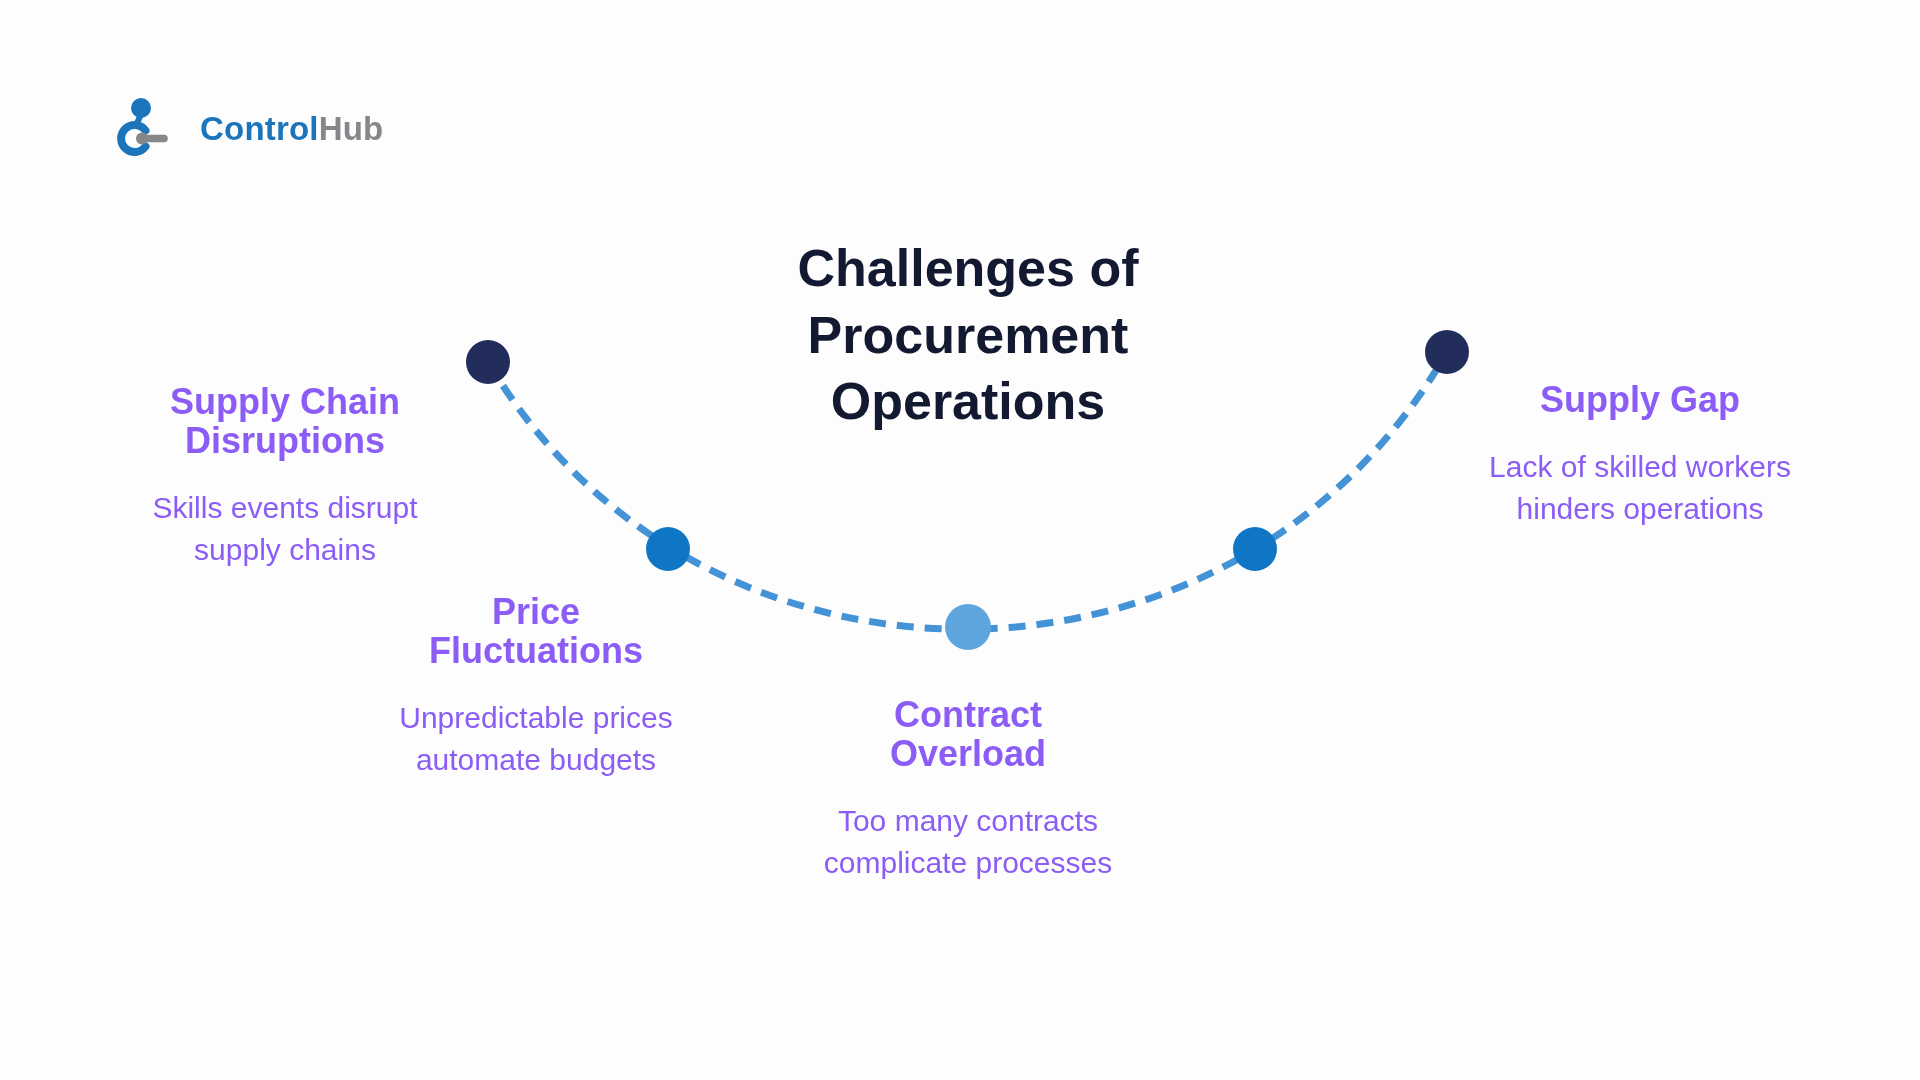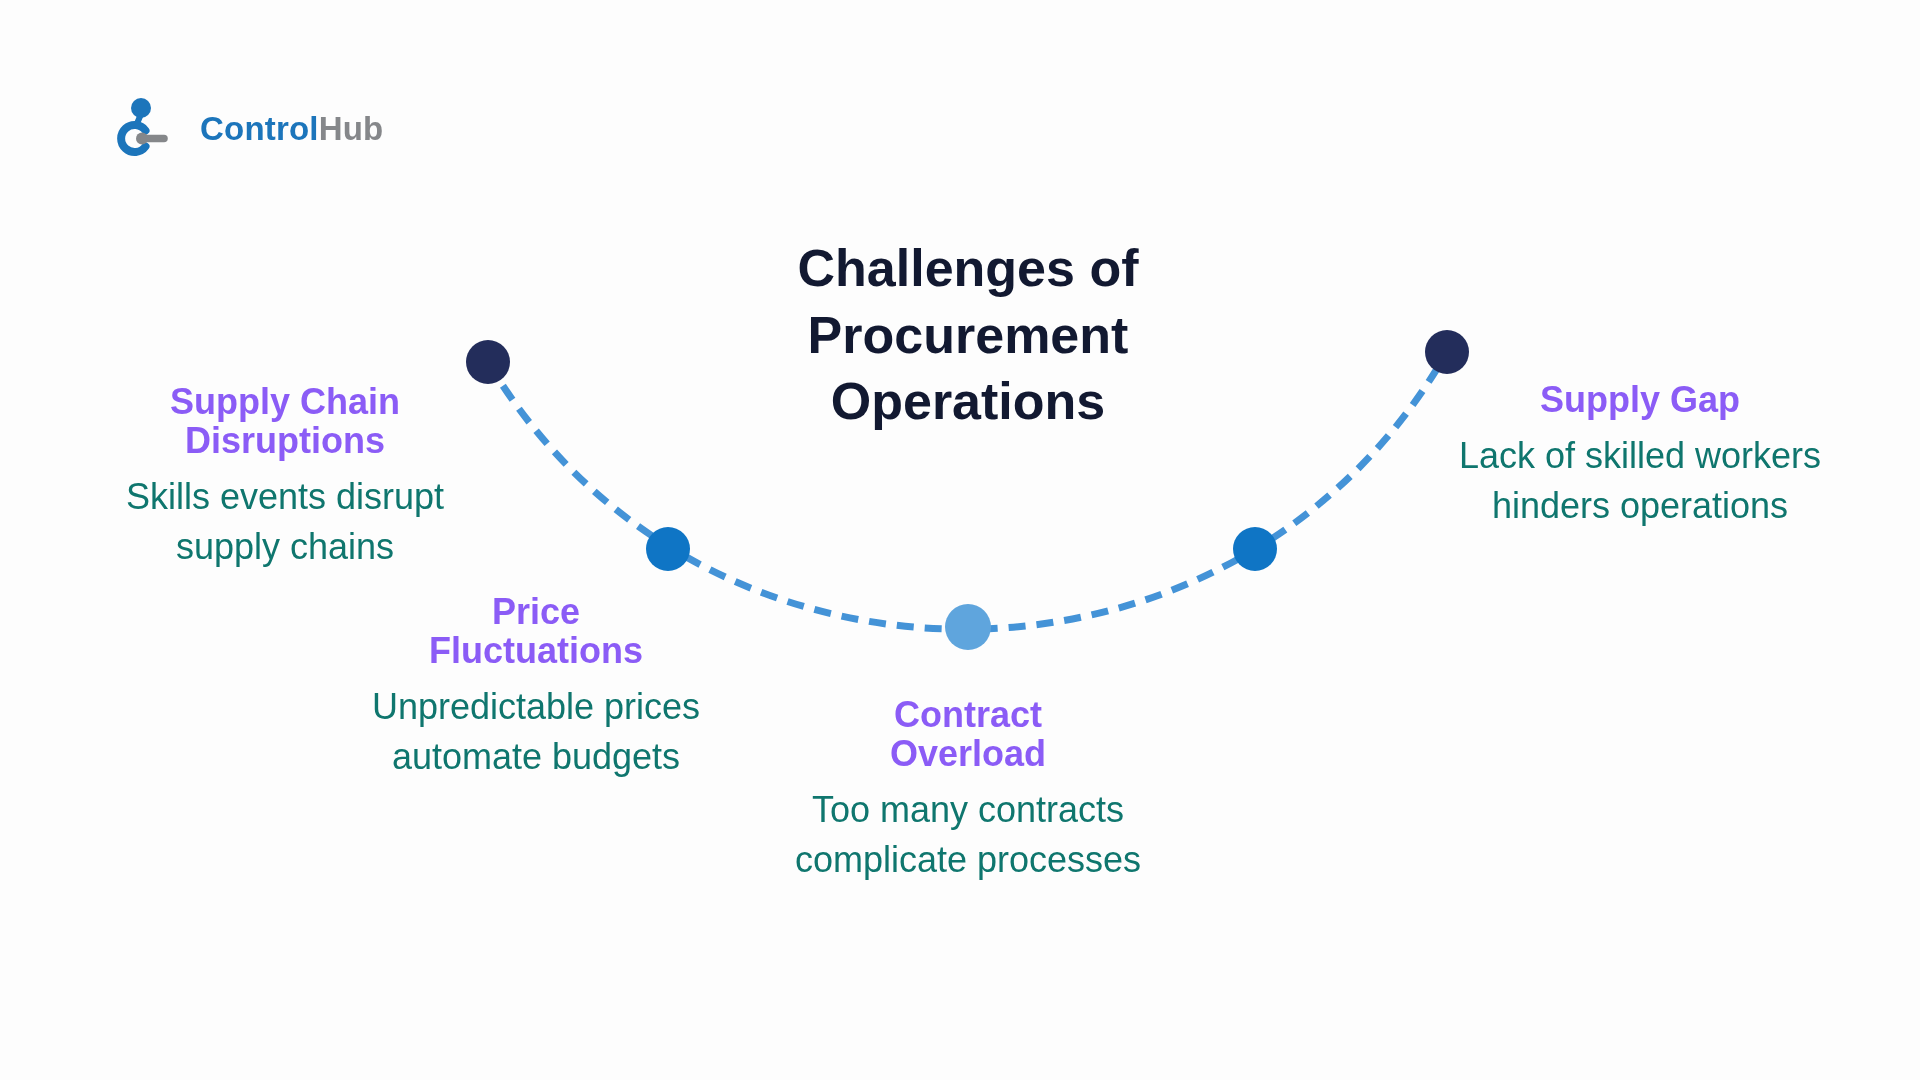--- a/index.html
+++ b/index.html
@@ -61,26 +61,26 @@
     text-align: center;
   }
   .item-title {
     font-size: 36px;
     font-weight: 700;
     line-height: 1.08;
     white-space: pre-line;
     color: #8b5cf6;
   }
   .item-desc {
-    margin-top: 11px;
-    font-size: 36px;
+    margin-top: 26px;
+    font-size: 30px;
     font-weight: 400;
     line-height: 1.4;
     white-space: pre-line;
-    color: #0f766e;
+    color: #8b5cf6;
   }
   .item-supply  { left: 85px;   top: 383px; width: 400px; }
   .item-price   { left: 336px;  top: 593px; width: 400px; }
   .item-contract{ left: 768px;  top: 696px; width: 400px; }
   .item-comm    { left: 1210px; top: 586px; width: 400px; }
   .item-skills  { left: 1420px; top: 381px; width: 440px; }
 </style>
 </head>
 <body>
 

